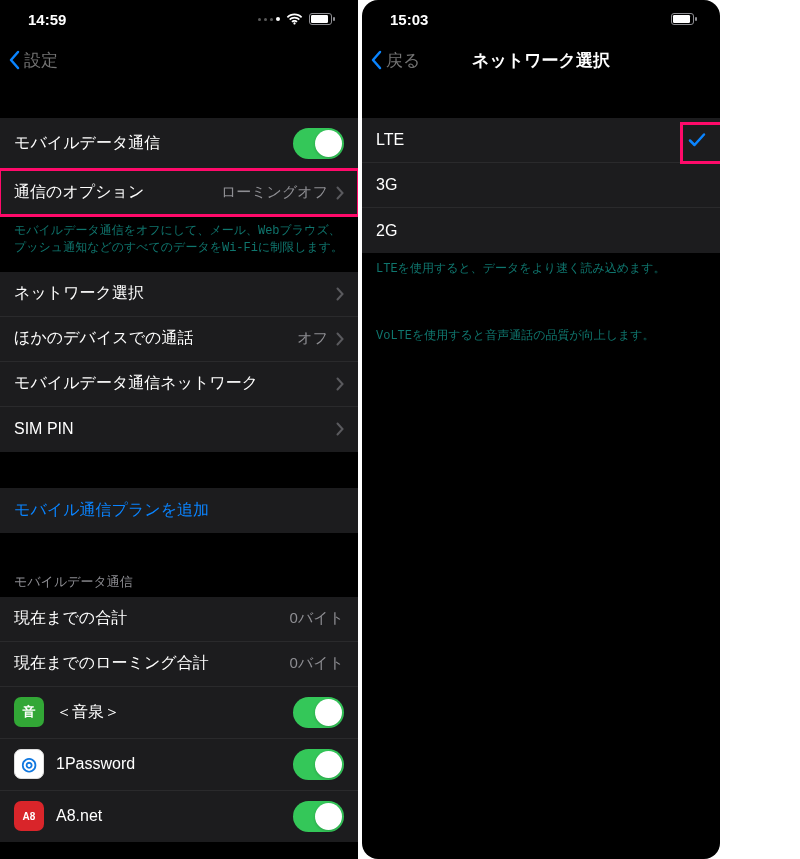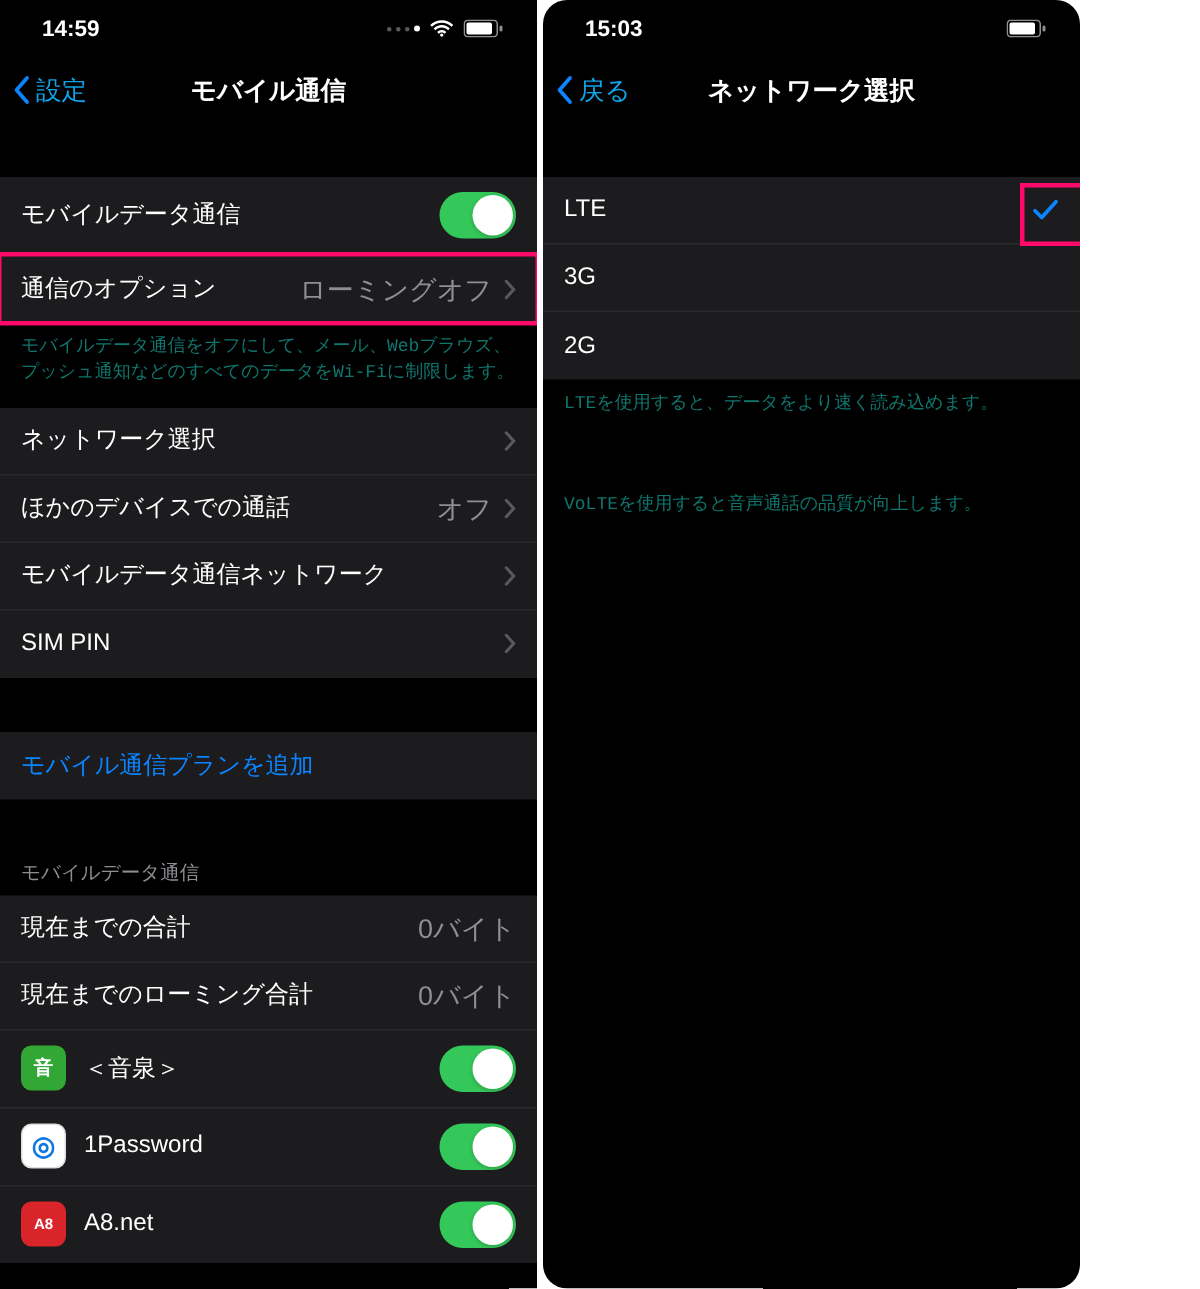--- a/index.html
+++ b/index.html
@@ -44,21 +44,21 @@
 .nav {
   height: 44px;
   display: flex;
   align-items: center;
   position: relative;
   padding: 0 8px;
 }
 .back {
   display: flex;
   align-items: center;
-  color: #0ea5e9;
+  color: #737373;
   font-size: 17px;
   gap: 4px;
 }
 .back svg { display:block; }
 .nav-title {
   position: absolute;
   left: 0; right: 0;
   text-align: center;
   font-size: 17px;
   font-weight: 600;
@@ -74,21 +74,21 @@
   display: flex;
   align-items: center;
   justify-content: space-between;
   padding: 10px 14px 10px 14px;
   min-height: 45px;
   font-size: 16px;
   border-bottom: 0.5px solid #2a2a2c;
 }
 .row:last-child { border-bottom: none; }
 .row .left { display:flex; align-items:center; gap:12px; }
-.row .right { display:flex; align-items:center; gap:8px; color:#8e8e93; font-size:18px; }
+.row .right { display:flex; align-items:center; gap:8px; color:#8e8e93; font-size:15px; }
 .row.link { color:#0a84ff; }
 
 .chevron { color:#5a5a5e; }
 
 .footer-note {
   color: #0f766e;
   font-size: 12px;
   padding: 8px 14px 14px 14px;
   line-height: 1.45;
   font-family: Liberation Mono, monospace;
@@ -168,21 +168,20 @@
         </svg>
     </div>
   </div>
   <div class="nav">
     <div class="back">
       <svg width="12" height="20" viewBox="0 0 12 20">
           <path fill="none" stroke="#0a84ff" stroke-width="2.5" stroke-linecap="round" stroke-linejoin="round" d="M10 2 L3 10 L10 18"></path>
         </svg>
       <span>設定</span>
     </div>
-    <div class="nav-title">モバイル通信</div>
   </div>
 
   <div class="content">
     <div class="spacer"></div>
 
     <div class="group">
       <div class="row">
         <span>モバイルデータ通信</span>
         <div class="toggle"></div>
       </div>

